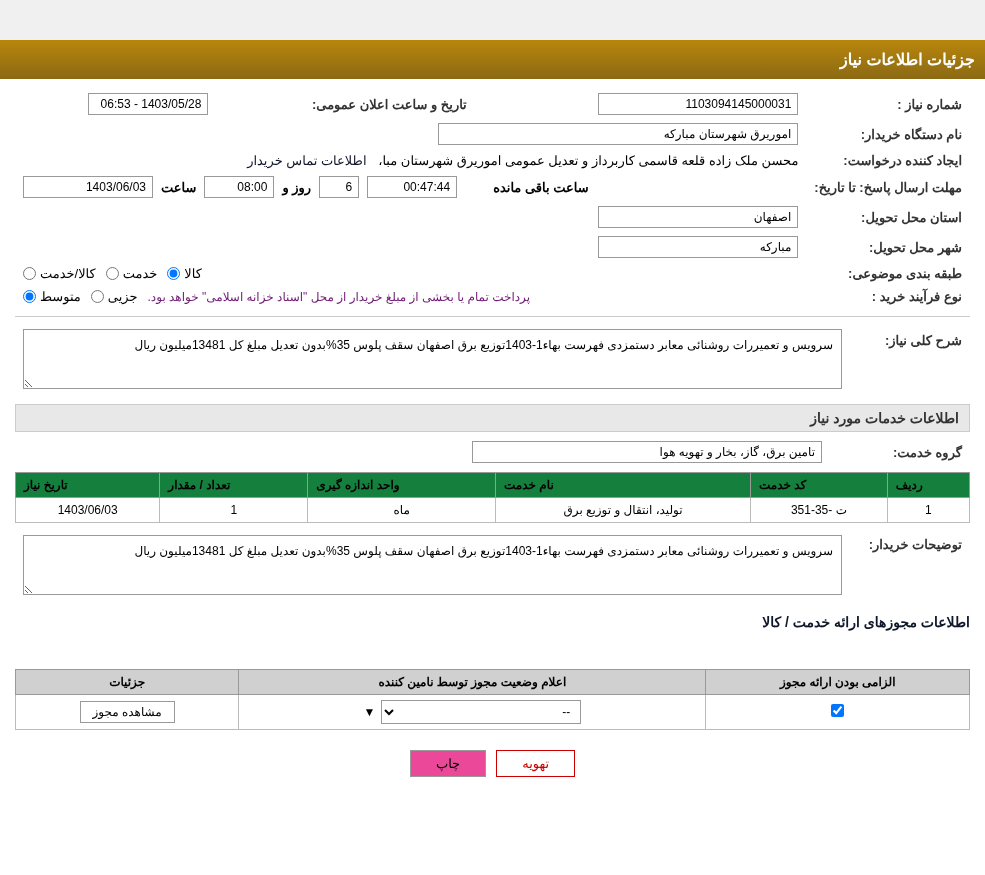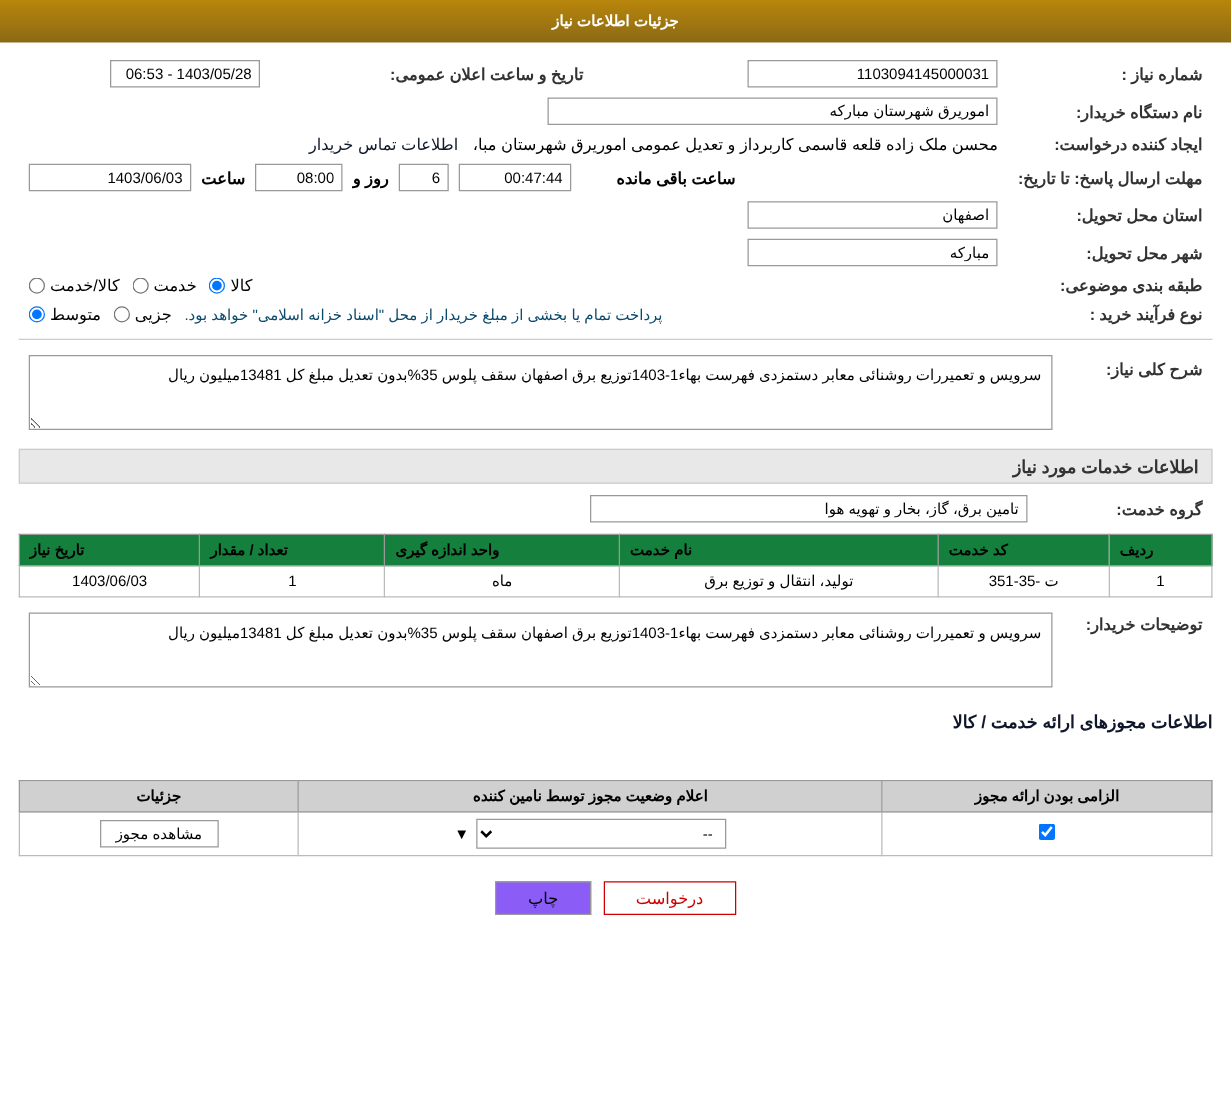--- a/index.html
+++ b/index.html
@@ -11,24 +11,25 @@
     }
     .page-wrapper {
       width: 985px;
       margin: 0 auto;
       background: #fff;
       min-height: 875px;
     }
     .header-bar {
       background: linear-gradient(to bottom, #b8860b, #8b6914);
       color: #fff;
-      text-align: center;
+      text-align: right;
       padding: 10px;
-      font-size: 12px;
+      font-size: 16px;
       font-weight: bold;
+      margin-top: 40px;
     }
     .main-content {
       padding: 10px 15px;
     }
     .info-table {
       width: 100%;
       border-collapse: collapse;
     }
     .info-table td {
       padding: 4px 8px;
@@ -152,21 +153,21 @@
       text-align: center;
     }
     .footer-buttons {
       display: flex;
       justify-content: center;
       gap: 10px;
       margin: 20px 0;
       flex-direction: row-reverse;
     }
     .btn-print {
-      background: #8b5cf6;
+      background: #ec4899;
       border: 1px solid #999;
       padding: 2px 25px;
       cursor: pointer;
       font-size: 13px;
       font-family: Tahoma, Arial, sans-serif;
     }
     .btn-back {
       background: #fff;
       border: 1px solid #c00;
       color: #c00;
@@ -177,21 +178,21 @@
     }
     .supplier-desc-row td { vertical-align: top; }
     .time-row {
       display: flex;
       align-items: center;
       gap: 8px;
       flex-direction: row-reverse;
     }
     .purchase-note {
       font-size: 12px;
-      color: #0c4a6e;
+      color: #701a75;
     }
   </style>
 </head>
 <body>
 
 <div class="page-wrapper">
 
   <div class="header-bar">
     <span>جزئیات اطلاعات نیاز</span>
   </div>
@@ -388,16 +389,16 @@
           </td>
           <td>
             <button class="btn-view">مشاهده مجوز</button>
           </td>
         </tr>
       </tbody>
     </table>
 
     <div class="footer-buttons">
       <button class="btn-print">چاپ</button>
-      <button class="btn-back">درخواست</button>
+      <button class="btn-back">تهویه</button>
     </div>
   </div>
 </div>
 
 </body></html>

